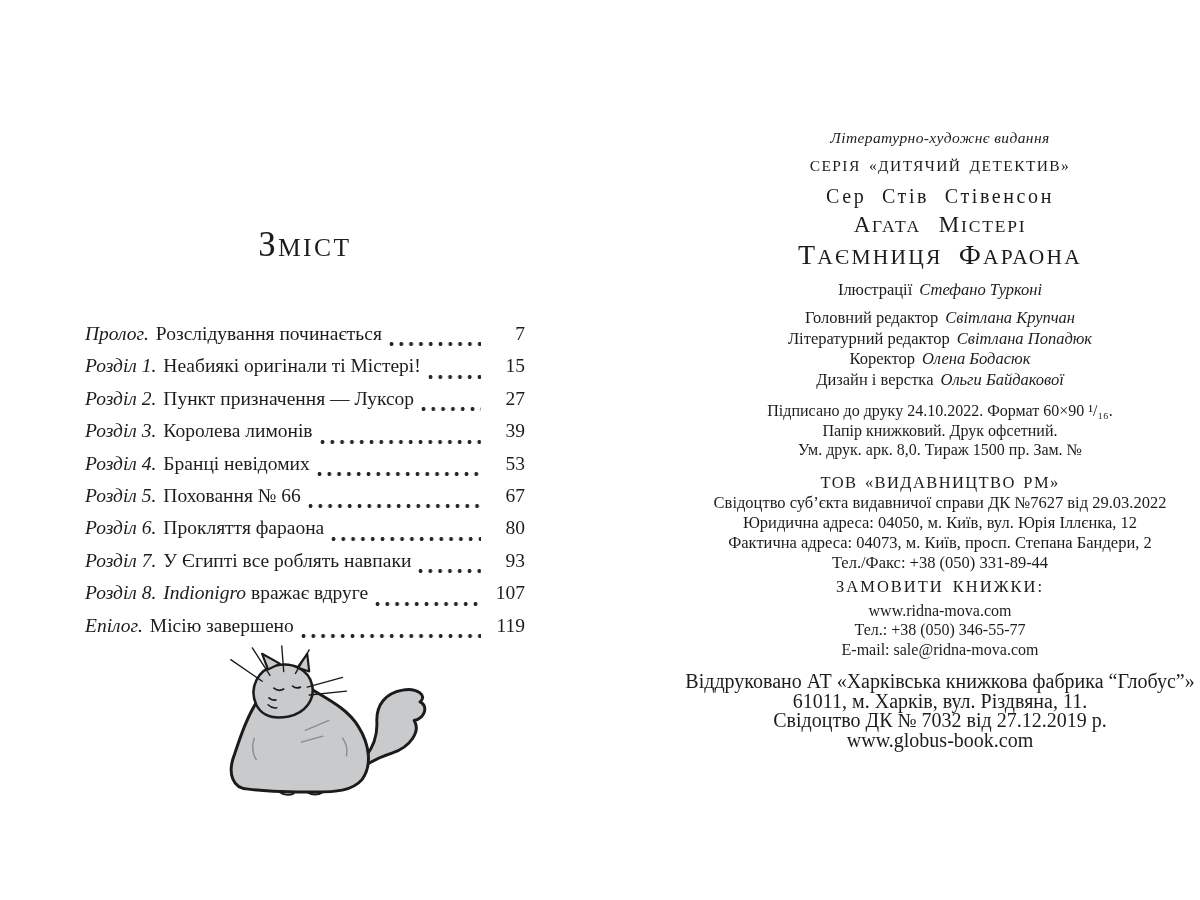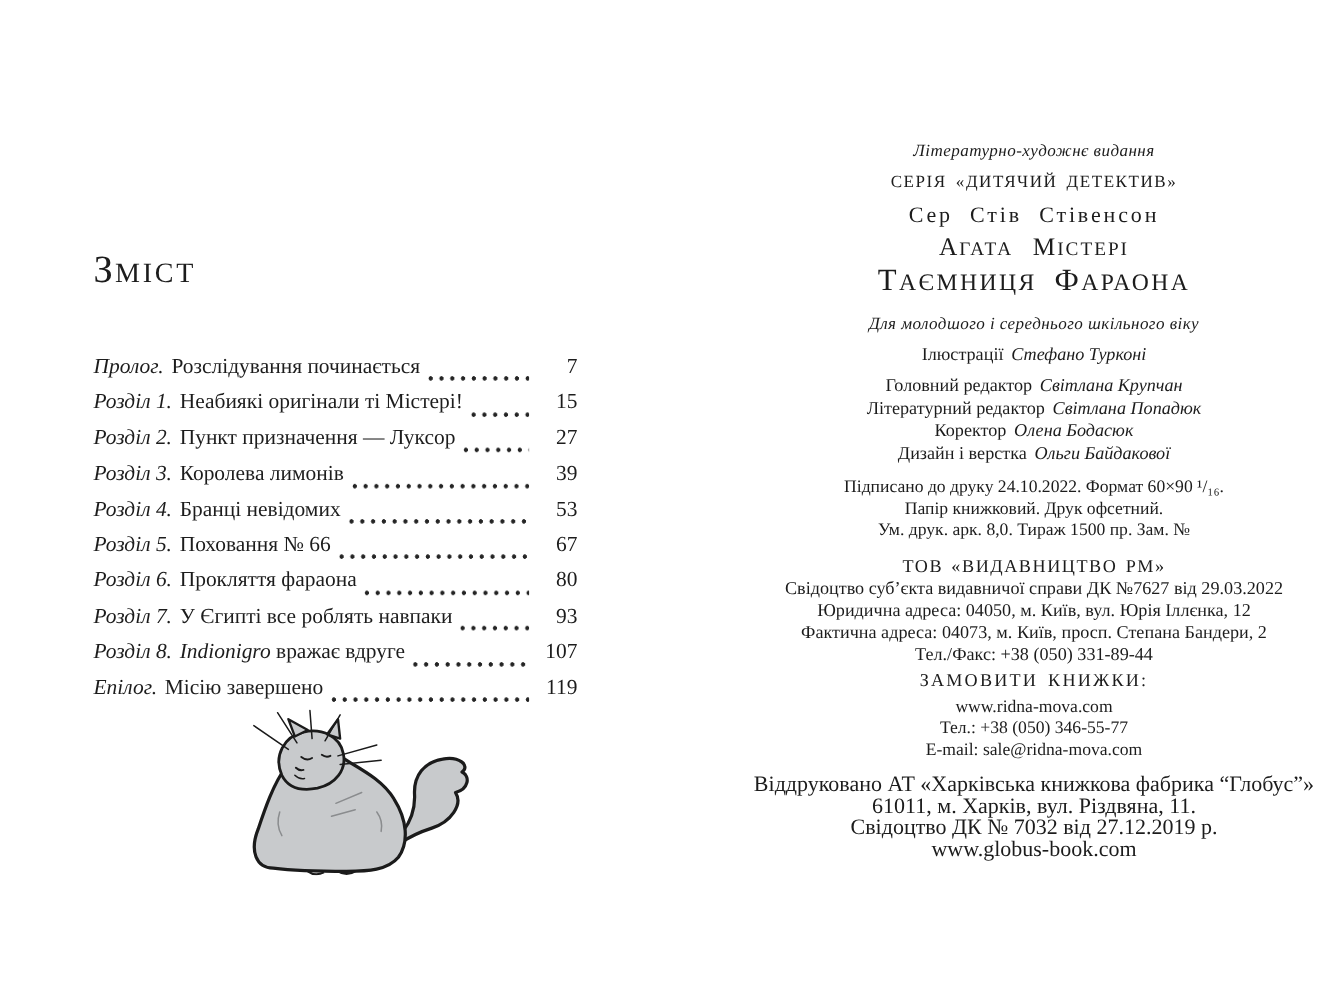--- a/index.html
+++ b/index.html
@@ -10,21 +10,21 @@
     font-family:"Liberation Serif","DejaVu Serif",serif;
     position:relative;overflow:hidden;
   }
   .spread{position:absolute;inset:0;}
   .left-page{position:absolute;left:0;top:0;width:600px;height:900px;}
   .right-page{position:absolute;left:600px;top:0;width:600px;height:900px;}
 
   
   .toc{position:absolute;left:85px;top:226px;width:440px;}
   .toc-title{
-    margin:0;font-weight:normal;
+    margin:0;text-align:center;font-weight:normal;
     line-height:38px;letter-spacing:2px;
   }
   .toc-title .sc-lead{font-size:35px;}
   .toc-title .sc-rest{font-size:25.5px;letter-spacing:2.5px;}
   .toc-list{margin-top:56px;}
   .toc-row{
     display:flex;align-items:baseline;
     height:32.4px;font-size:19.5px;white-space:nowrap;
   }
   .toc-prefix{font-style:italic;}
@@ -174,21 +174,20 @@
     </svg>
   </section>
 
   <section class="right-page">
     <div class="colophon">
       <div class="edition-note">Літературно-художнє видання</div>
       <div class="series">СЕРІЯ «ДИТЯЧИЙ ДЕТЕКТИВ»</div>
       <div class="author">Сер Стів Стівенсон</div>
       <div class="series-title"><span class="sc-lead">А</span><span class="sc-rest">ГАТА</span> <span class="sc-lead">М</span><span class="sc-rest">ІСТЕРІ</span></div>
       <div class="book-title"><span class="sc-lead">Т</span><span class="sc-rest">АЄМНИЦЯ</span> <span class="sc-lead">Ф</span><span class="sc-rest">АРАОНА</span></div>
-      <div class="audience">Для молодшого і середнього шкільного віку</div>
       <div class="credits">
           <div class="pair"><span class="label">Ілюстрації</span><span class="name">Стефано Турконі</span></div>
         </div>
       <div class="staff">
           <div class="pair"><span class="label">Головний редактор</span><span class="name">Світлана Крупчан</span></div>
           <div class="pair"><span class="label">Літературний редактор</span><span class="name">Світлана Попадюк</span></div>
           <div class="pair"><span class="label">Коректор</span><span class="name">Олена Бодасюк</span></div>
           <div class="pair"><span class="label">Дизайн і верстка</span><span class="name">Ольги Байдакової</span></div>
         </div>
       <div class="print-info">

